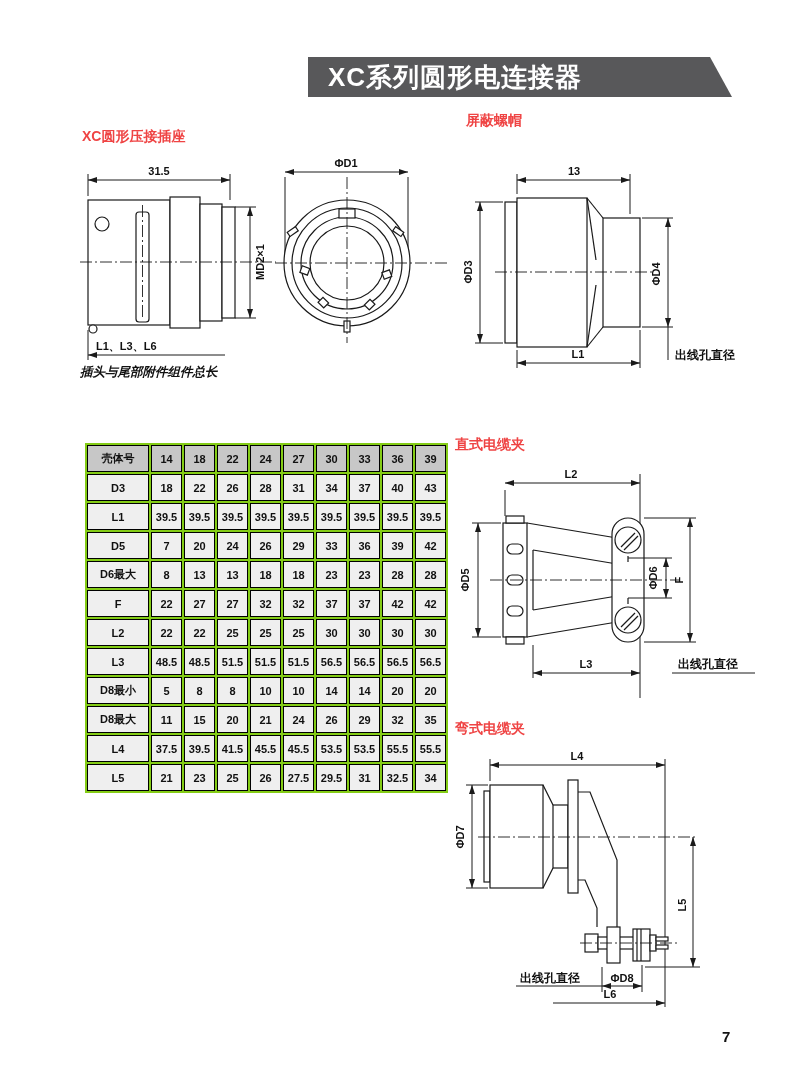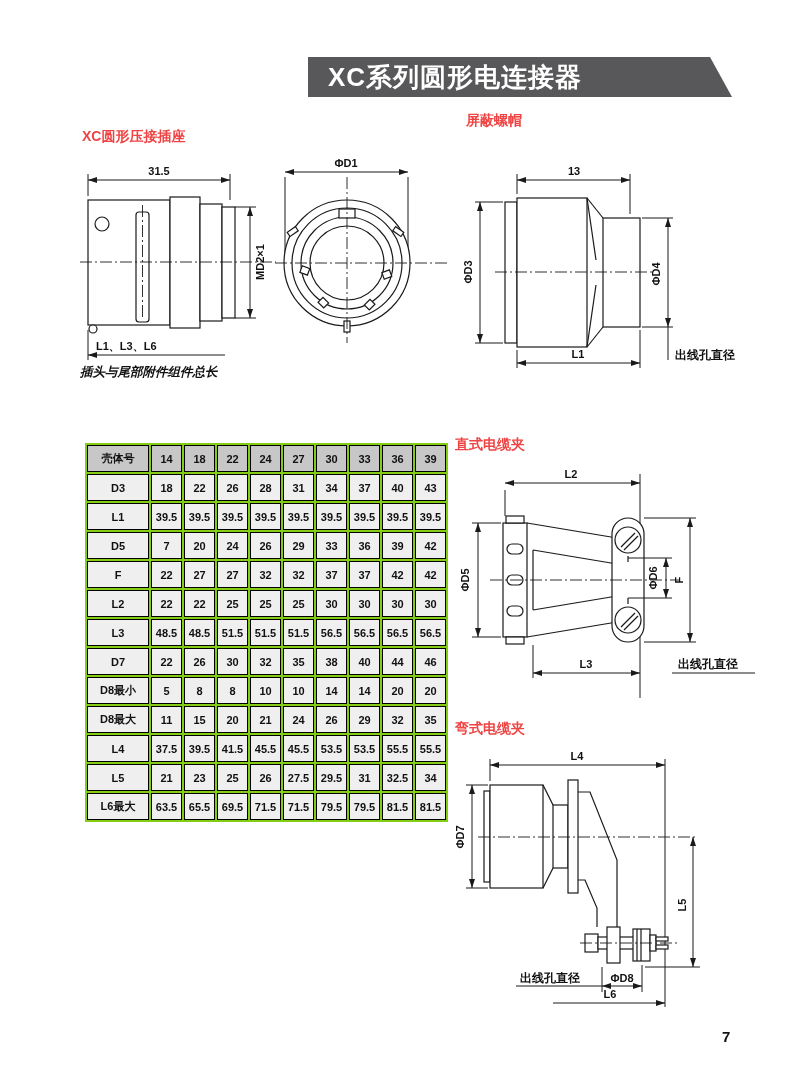--- a/index.html
+++ b/index.html
@@ -336,20 +336,32 @@
           <td>20</td>
           <td>24</td>
           <td>26</td>
           <td>29</td>
           <td>33</td>
           <td>36</td>
           <td>39</td>
           <td>42</td>
         </tr>
         <tr>
+          <td class="rowlabel">D6最大</td>
+          <td>8</td>
+          <td>13</td>
+          <td>13</td>
+          <td>18</td>
+          <td>18</td>
+          <td>23</td>
+          <td>23</td>
+          <td>28</td>
+          <td>28</td>
+        </tr>
+        <tr>
           <td class="rowlabel">F</td>
           <td>22</td>
           <td>27</td>
           <td>27</td>
           <td>32</td>
           <td>32</td>
           <td>37</td>
           <td>37</td>
           <td>42</td>
           <td>42</td>
@@ -372,32 +384,20 @@
           <td>48.5</td>
           <td>51.5</td>
           <td>51.5</td>
           <td>51.5</td>
           <td>56.5</td>
           <td>56.5</td>
           <td>56.5</td>
           <td>56.5</td>
         </tr>
         <tr>
-          <td class="rowlabel">D7</td>
-          <td>22</td>
-          <td>26</td>
-          <td>30</td>
-          <td>32</td>
-          <td>35</td>
-          <td>38</td>
-          <td>40</td>
-          <td>44</td>
-          <td>46</td>
-        </tr>
-        <tr>
           <td class="rowlabel">D8最小</td>
           <td>5</td>
           <td>8</td>
           <td>8</td>
           <td>10</td>
           <td>10</td>
           <td>14</td>
           <td>14</td>
           <td>20</td>
           <td>20</td>
@@ -431,30 +431,18 @@
           <td>21</td>
           <td>23</td>
           <td>25</td>
           <td>26</td>
           <td>27.5</td>
           <td>29.5</td>
           <td>31</td>
           <td>32.5</td>
           <td>34</td>
         </tr>
-        <tr>
-          <td class="rowlabel">L6最大</td>
-          <td>63.5</td>
-          <td>65.5</td>
-          <td>69.5</td>
-          <td>71.5</td>
-          <td>71.5</td>
-          <td>79.5</td>
-          <td>79.5</td>
-          <td>81.5</td>
-          <td>81.5</td>
-        </tr>
       </tbody>
   </table>
 
   <div class="pageno">7</div>
 
 </div>
 
 </body></html>

